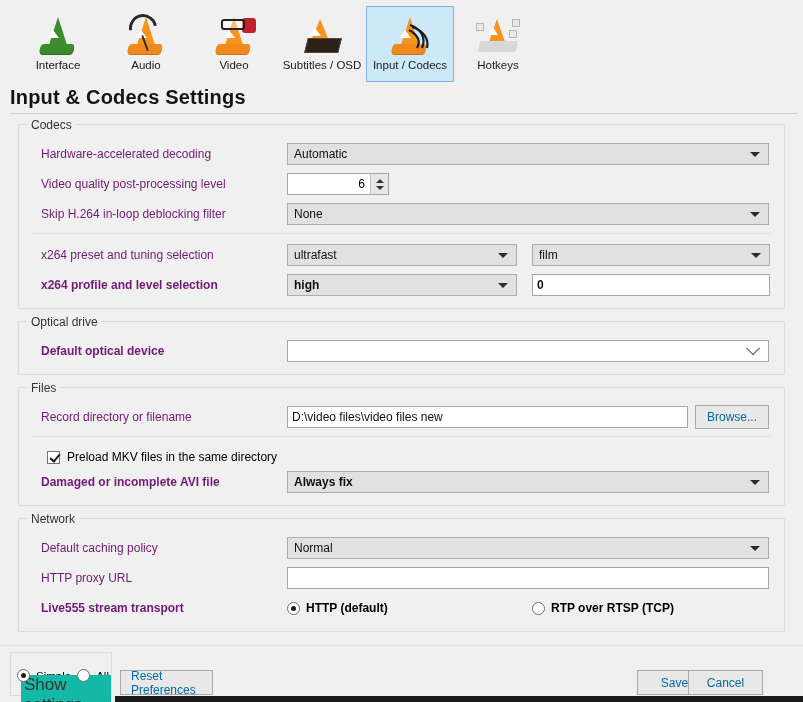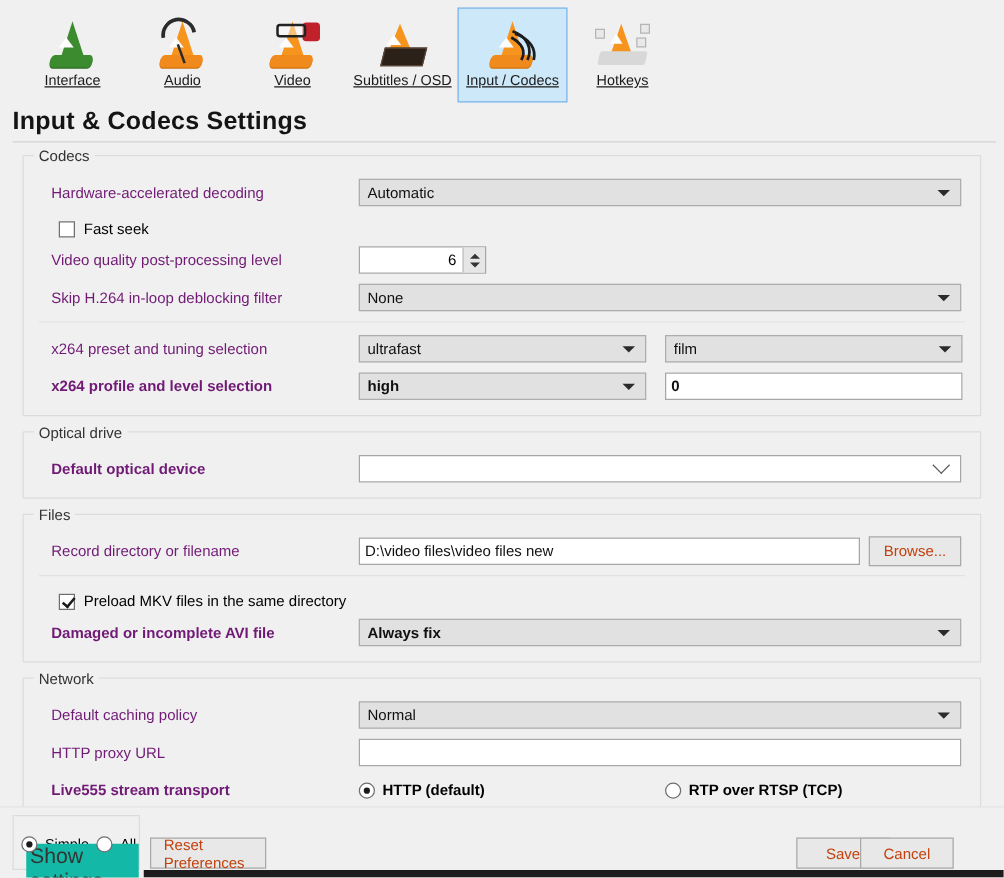--- a/index.html
+++ b/index.html
@@ -45,21 +45,20 @@
   .tab .glyph {
     width: 48px;
     height: 46px;
     position: relative;
   }
   .tab .tab-label {
     margin-top: 2px;
     font-size: 11.5px;
     color: #1a1a1a;
     white-space: nowrap;
-    text-decoration: underline;
   }
 
   
   .cone-base {
     position: absolute;
     left: 6px;
     bottom: 3px;
     width: 34px;
     height: 10px;
     background: #f08a1c;
@@ -352,21 +351,21 @@
   .btn {
     height: 24px;
     min-width: 74px;
     background: #e8e8e8;
     border: 1px solid #a9a9a9;
     box-sizing: border-box;
     display: inline-flex;
     align-items: center;
     justify-content: center;
     font-size: 12px;
-    color: #c2410c;
+    color: #0369a1;
     cursor: default;
     padding: 0 10px;
   }
 
   
   .bottom {
     position: absolute;
     left: 0; right: 0; bottom: 0;
     height: 56px;
     background: #f0f0f0;
@@ -482,24 +481,20 @@
   <div class="group-title">Codecs</div>
 
   <div class="row">
     <div class="label">Hardware-accelerated decoding</div>
     <div class="combo" style="width:482px;">
       <span class="val">Automatic</span>
       <span class="arrow"></span>
     </div>
   </div>
 
-  <div class="checkrow">
-    <span class="cbox"></span>
-    <span class="check-label">Fast seek</span>
-  </div>
 
   <div class="row">
     <div class="label">Video quality post-processing level</div>
     <div class="spin">
       <span class="num">6</span>
       <span class="spin-btns">
         <span class="up"></span>
         <span class="down"></span>
       </span>
     </div>

